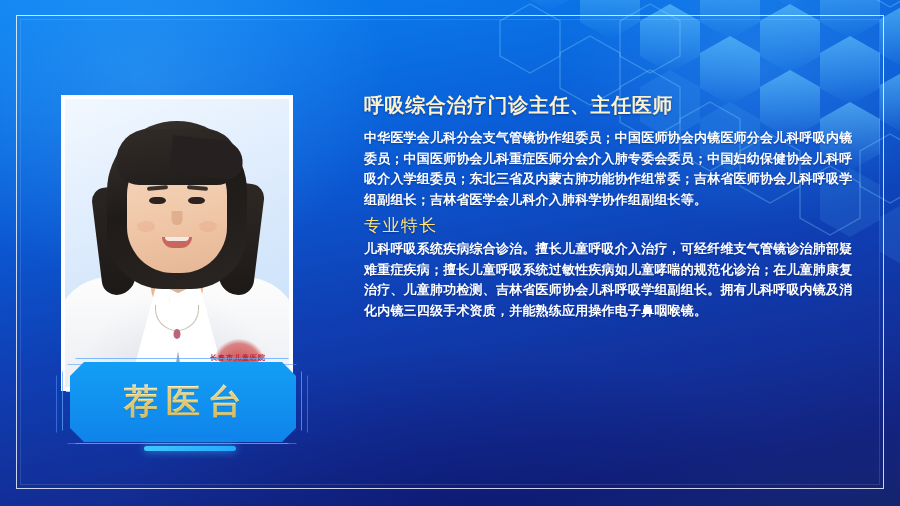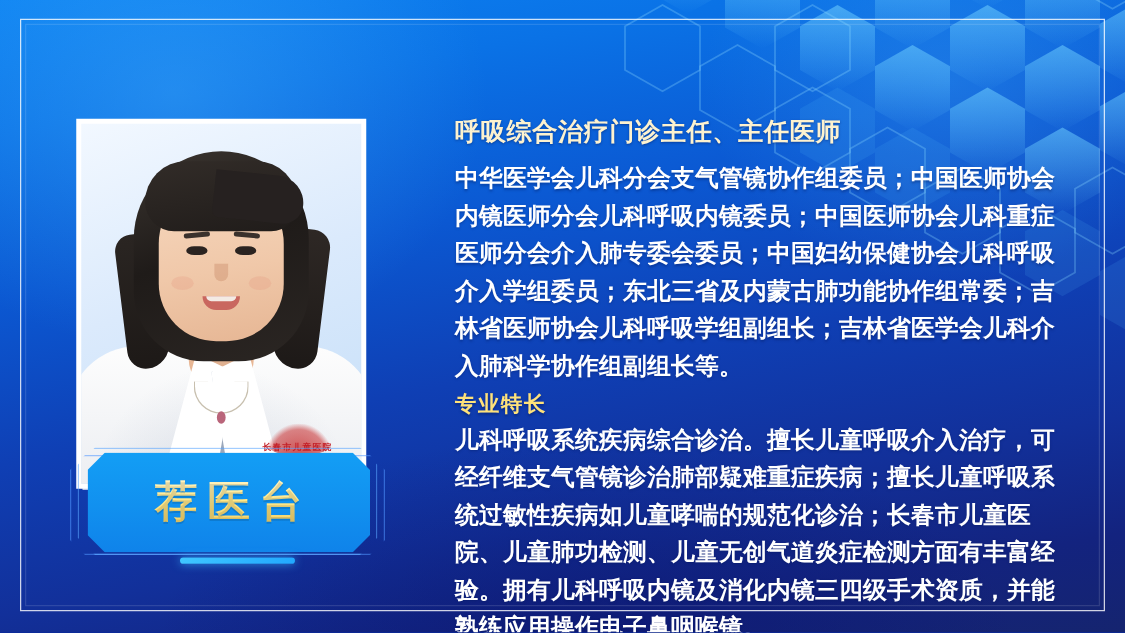--- a/index.html
+++ b/index.html
@@ -135,27 +135,27 @@
     margin:0 0 6px 0;
   }
   #doctor-title{
     font-family:"DejaVu Sans","Liberation Sans",sans-serif;
     font-size:20px;font-weight:bold;letter-spacing:.6px;
     color:#fdf2cf;margin:0 0 9px 0;
     text-shadow:0 1px 2px rgba(0,20,80,.45);
   }
   .body-para{
     font-family:"DejaVu Serif","Liberation Serif",serif;
-    font-size:19px;font-weight:bold;line-height:1.58;
+    font-size:13px;font-weight:bold;line-height:1.58;
     color:#ffffff;margin:0;letter-spacing:.2px;
     text-shadow:0 1px 2px rgba(0,25,90,.40);
   }
   .section-head{
     font-family:"DejaVu Sans","Liberation Sans",sans-serif;
-    font-size:17px;font-weight:bold;letter-spacing:1.4px;
+    font-size:17px;font-weight:normal;letter-spacing:1.4px;
     color:#ffe27a;margin:4px 0 2px 0;
     text-shadow:0 1px 2px rgba(0,20,80,.45);
   }
 </style>
 </head>
 <body>
 
 <div id="stage">
 
   <div class="glow g1"></div>
@@ -250,16 +250,16 @@
     <div id="nameplate">
       <span id="nameplate-text">荐医台</span>
     </div>
     <div id="np-accent"></div>
   </div>
 
   <div id="info">
     <h2 id="doctor-title">呼吸综合治疗门诊主任、主任医师</h2>
     <p class="body-para">中华医学会儿科分会支气管镜协作组委员；中国医师协会内镜医师分会儿科呼吸内镜委员；中国医师协会儿科重症医师分会介入肺专委会委员；中国妇幼保健协会儿科呼吸介入学组委员；东北三省及内蒙古肺功能协作组常委；吉林省医师协会儿科呼吸学组副组长；吉林省医学会儿科介入肺科学协作组副组长等。</p>
     <div class="section-head">专业特长</div>
-    <p class="body-para">儿科呼吸系统疾病综合诊治。擅长儿童呼吸介入治疗，可经纤维支气管镜诊治肺部疑难重症疾病；擅长儿童呼吸系统过敏性疾病如儿童哮喘的规范化诊治；长春市儿童医院、儿童肺功检测、儿童无创气道炎症检测方面有丰富经验。拥有儿科呼吸内镜及消化内镜三四级手术资质，并能熟练应用操作电子鼻咽喉镜。</p>
+    <p class="body-para">儿科呼吸系统疾病综合诊治。擅长儿童呼吸介入治疗，可经纤维支气管镜诊治肺部疑难重症疾病；擅长儿童呼吸系统过敏性疾病如儿童哮喘的规范化诊治；在儿童肺康复治疗、儿童肺功检测、吉林省医师协会儿科呼吸学组副组长。拥有儿科呼吸内镜及消化内镜三四级手术资质，并能熟练应用操作电子鼻咽喉镜。</p>
   </div>
 
 </div>
 
 </body></html>

